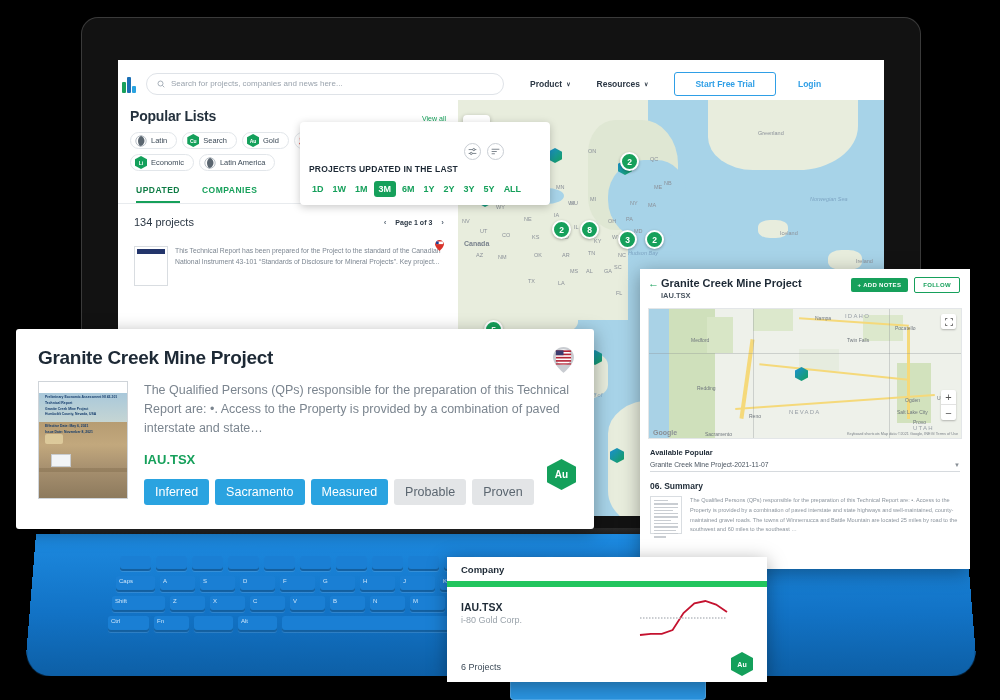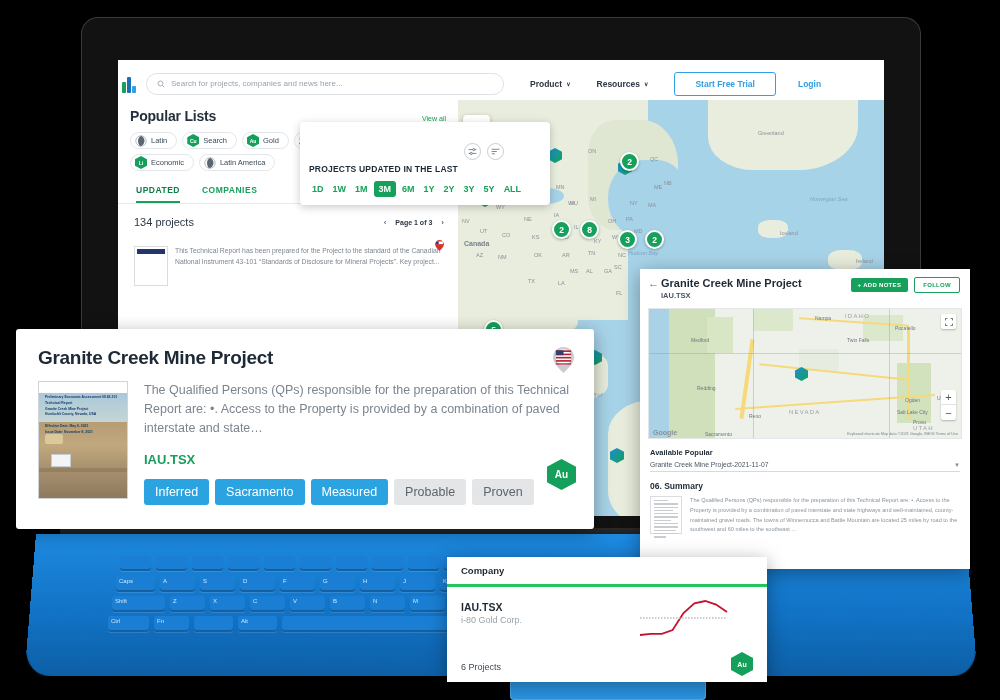--- a/index.html
+++ b/index.html
@@ -172,21 +172,21 @@
   .det-h2 { font-size: 8.5px; font-weight: bold; color: #1d2935; margin-top: 9px; }
   .det-sum { display: flex; gap: 8px; margin-top: 5px; }
   .det-doc { width: 32px; height: 38px; border: 1px solid #d9dde1; background: #fff; flex: 0 0 auto;
       padding: 3px; }
   .det-doc i { display: block; height: 1.3px; background: #c9cdd2; margin-bottom: 2px; }
   .det-txt { font-size: 5.6px; line-height: 1.75; color: #8b949d; }
 
   
   .co-card { position: absolute; left: 447px; top: 557px; width: 320px; height: 125px; background: #fff;
       box-shadow: 0 4px 18px rgba(0,0,0,.35); overflow: hidden; }
-  .co-head { height: 30px; border-bottom: 3px solid #22c55e; display: flex; align-items: center;
+  .co-head { height: 30px; border-bottom: 6px solid #22c55e; display: flex; align-items: center;
       padding-left: 14px; font-size: 9.5px; font-weight: bold; color: #1d2935; }
   .co-body { position: relative; padding: 14px 14px 0 14px; }
   .co-tick { font-size: 10.5px; font-weight: bold; color: #1d2935; }
   .co-name { font-size: 9px; color: #9aa3ab; margin-top: 2px; }
   .co-proj { position: absolute; left: 14px; bottom: 10px; font-size: 9px; color: #3c4a57; }
   .co-au { position: absolute; right: 14px; bottom: 6px; width: 22px; height: 24px; background: #14a05b;
       color: #fff; font-size: 7px; font-weight: bold; display: flex; align-items: center;
       justify-content: center; clip-path: polygon(50% 0,100% 25%,100% 75%,50% 100%,0 75%,0 25%); }
   .spark { position: absolute; right: 36px; top: 10px; width: 95px; height: 42px; }
 </style>

